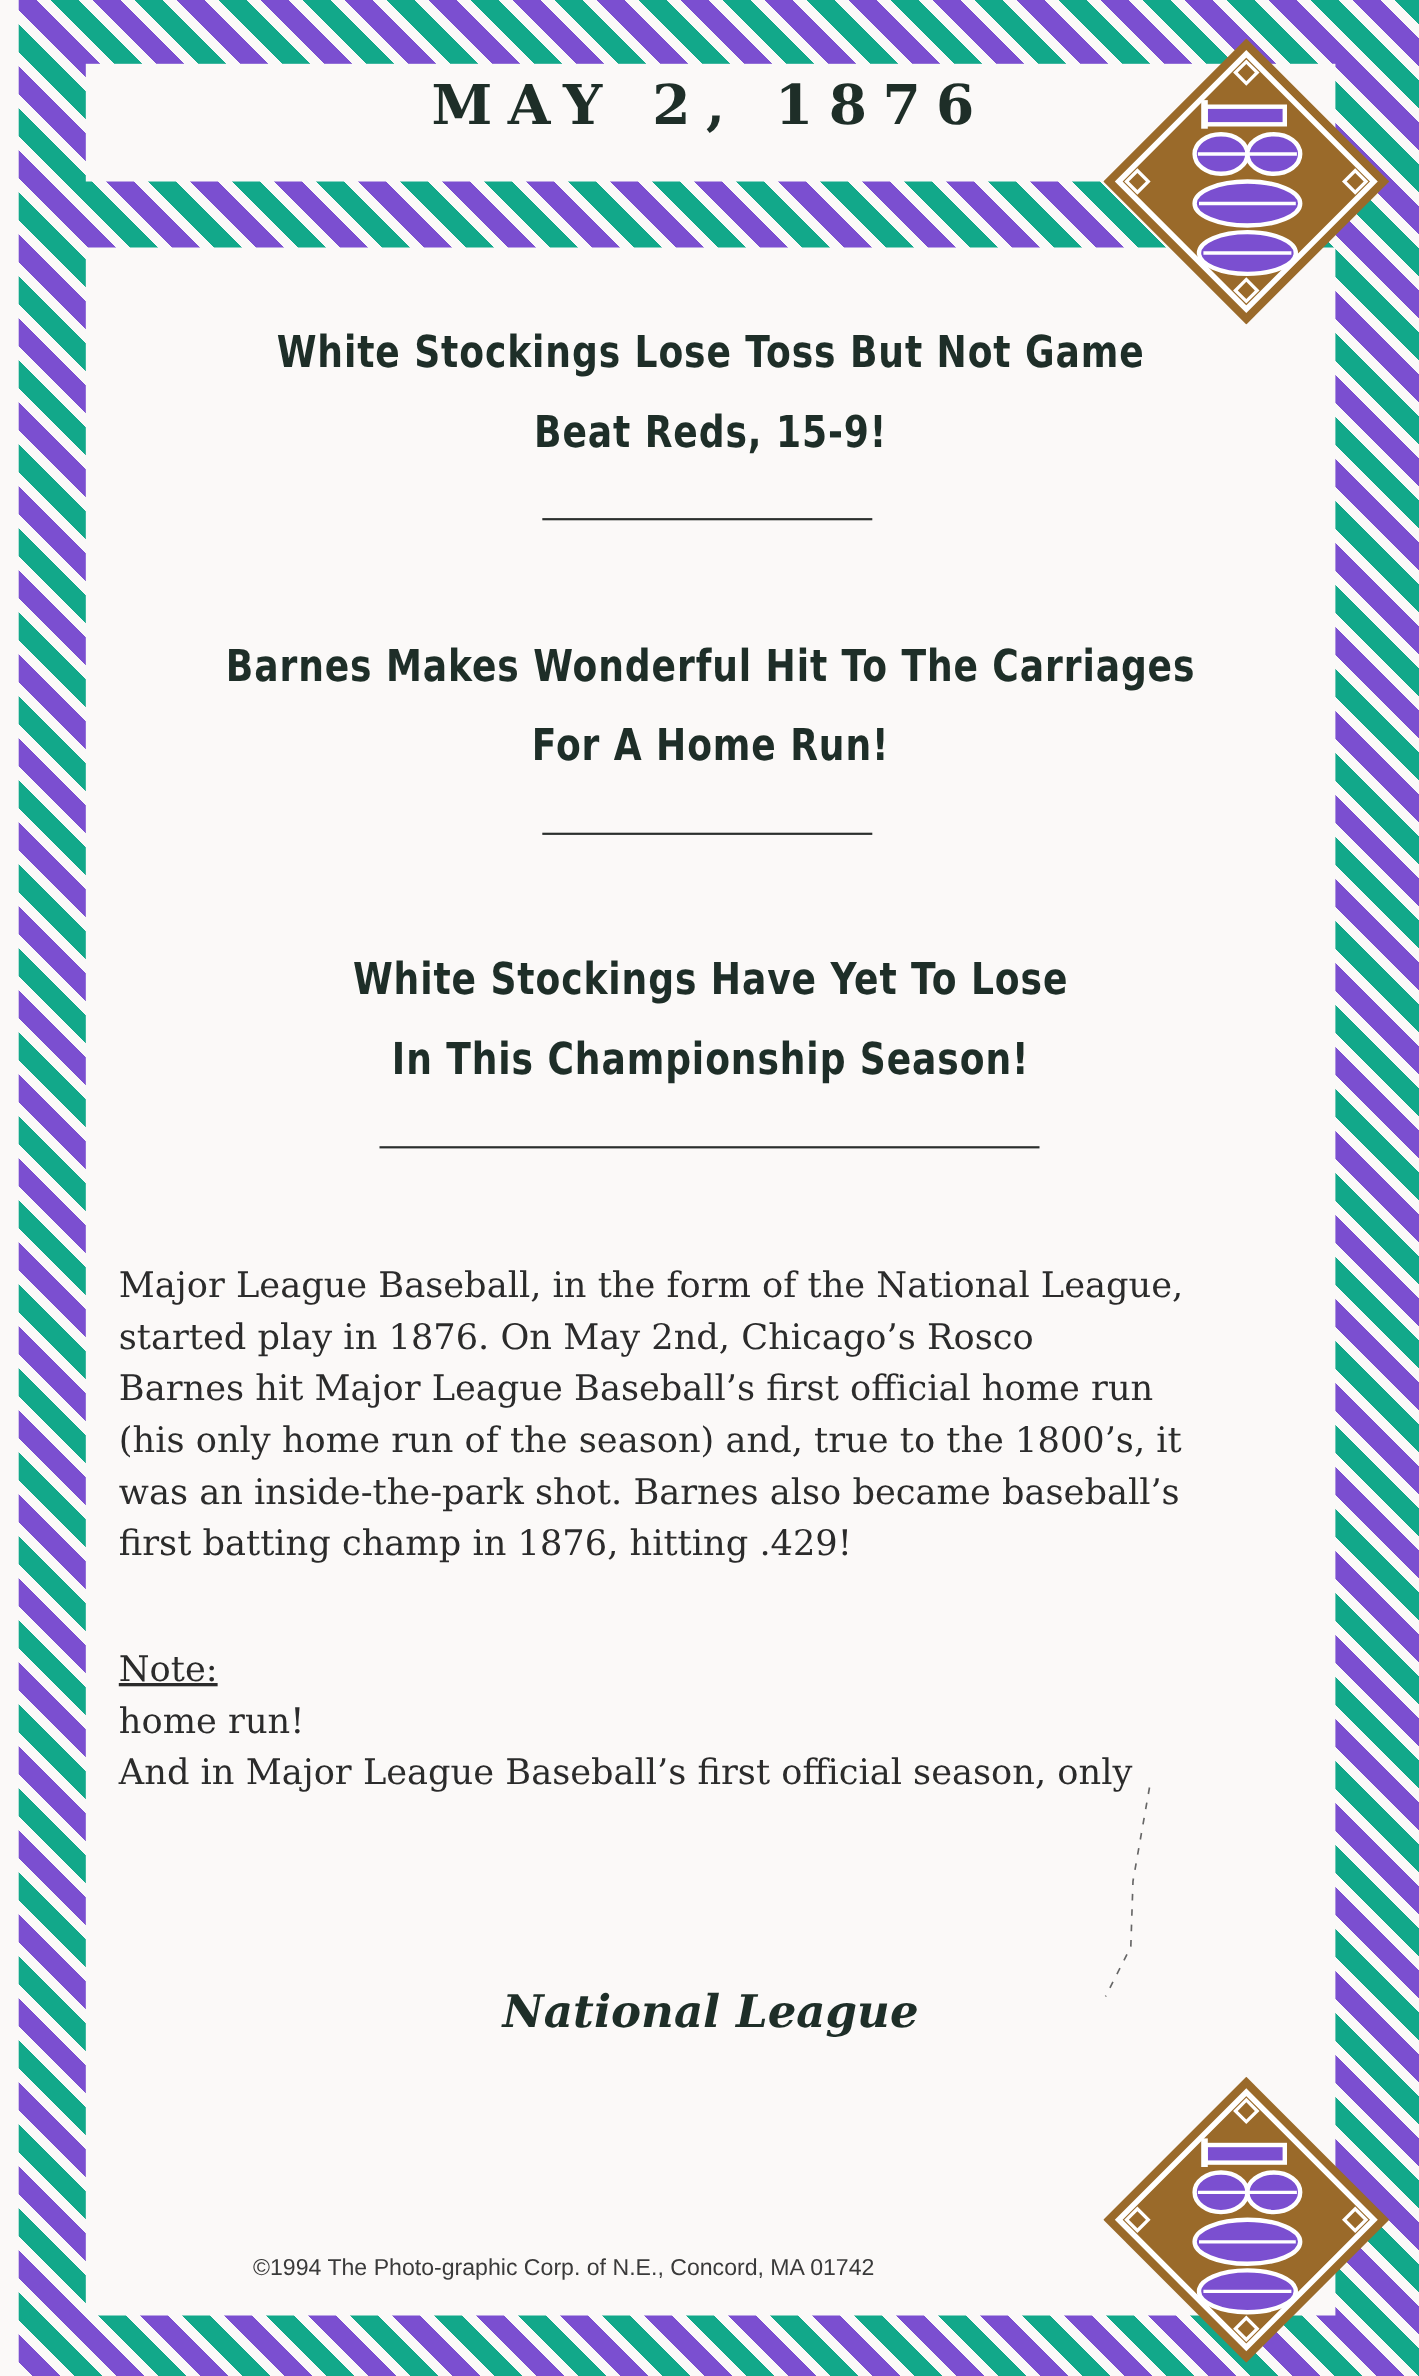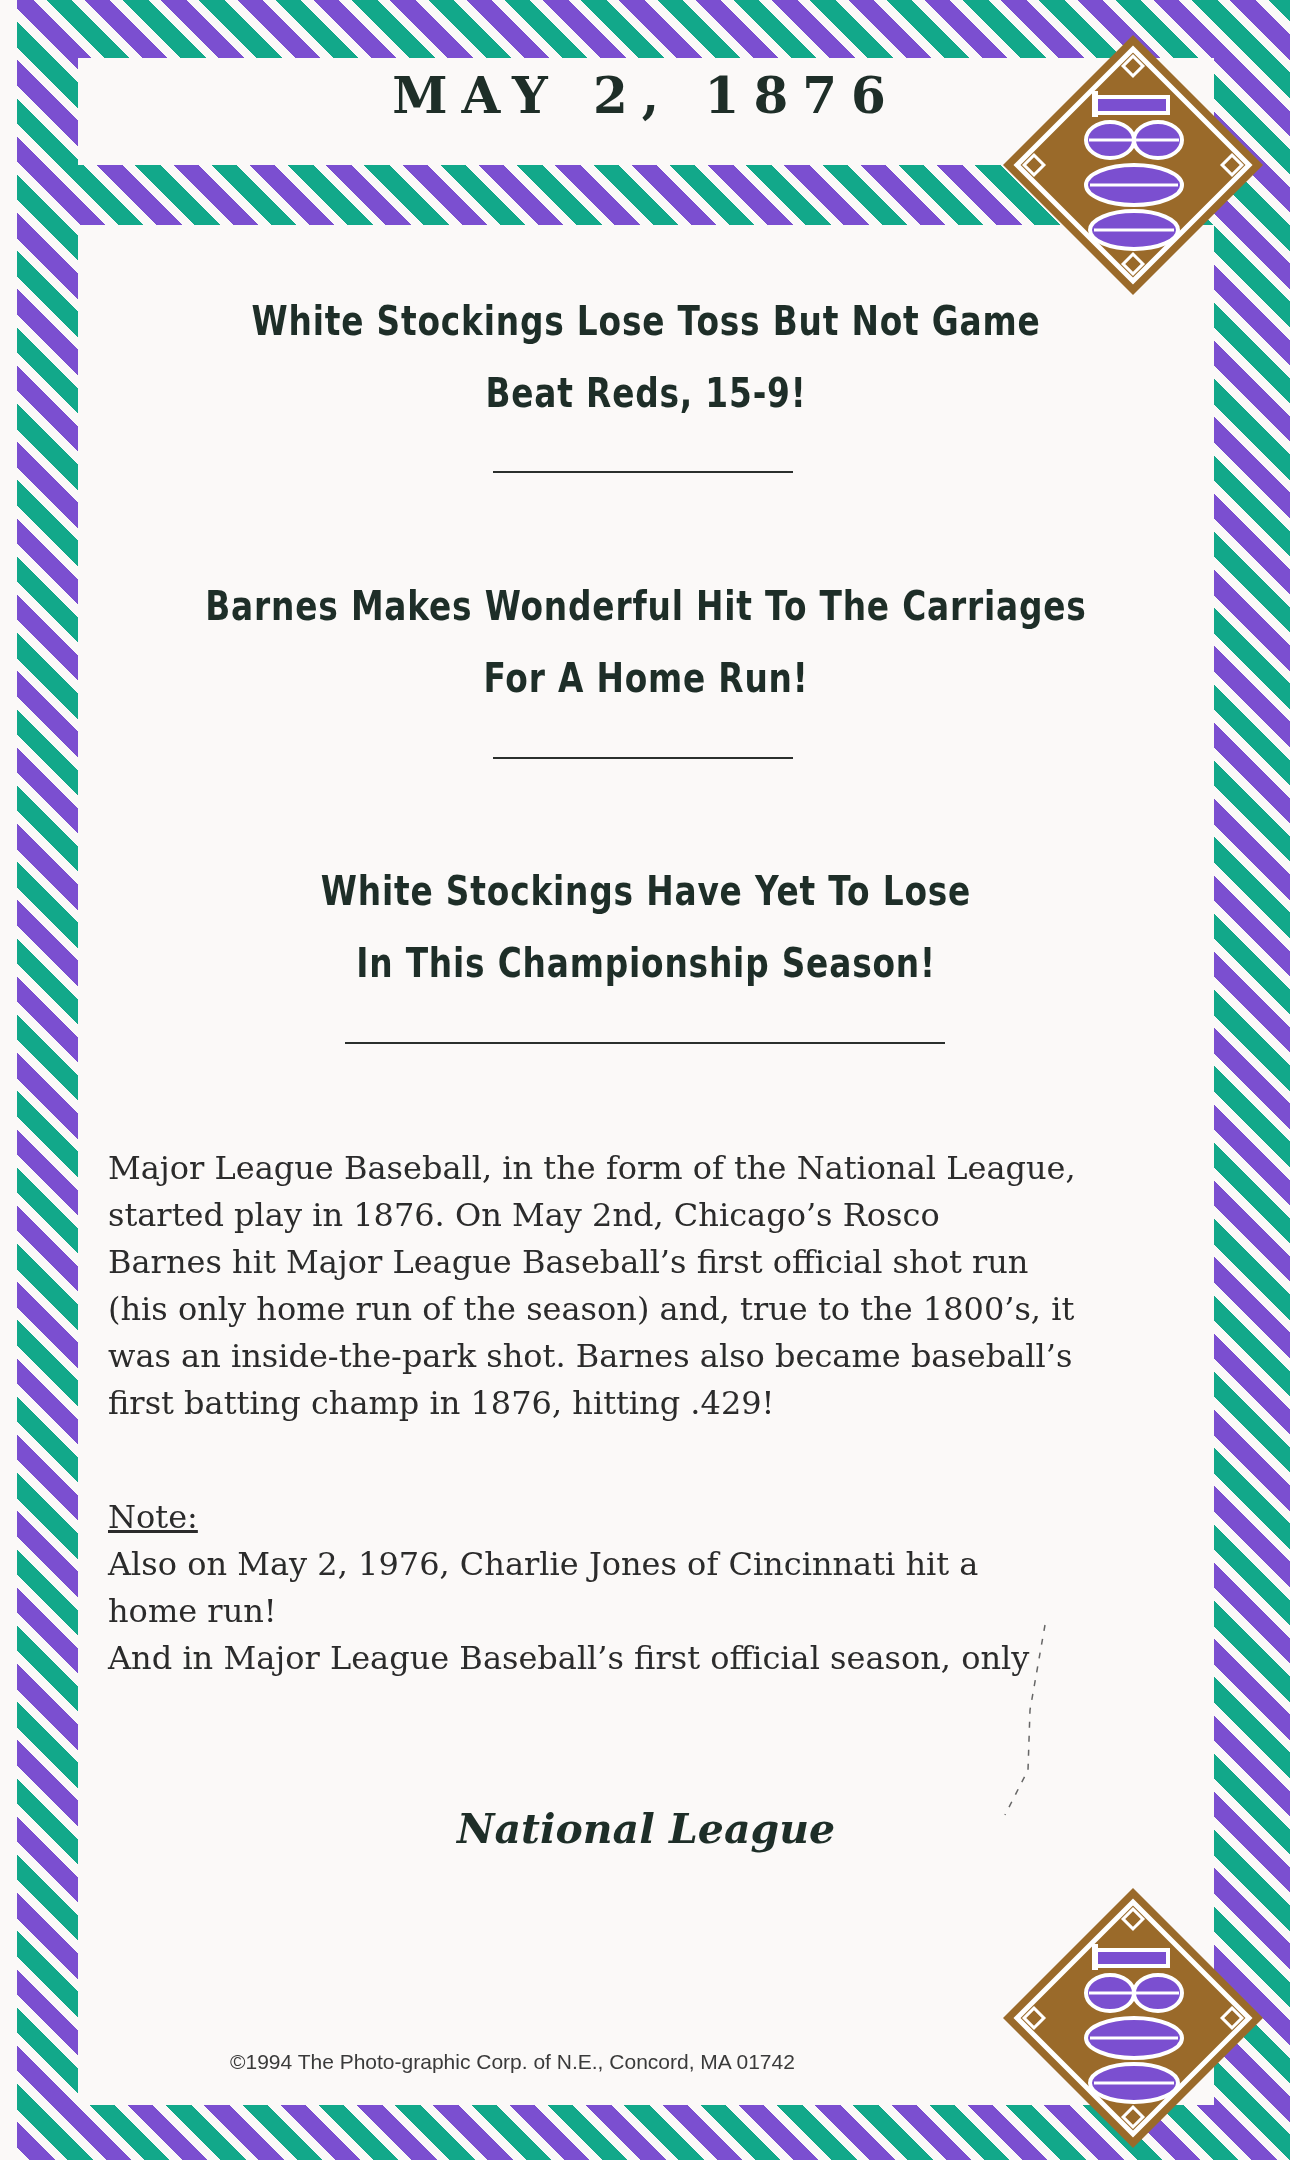--- a/index.html
+++ b/index.html
@@ -56,29 +56,28 @@
 
   <div class="headline" style="top:630px;">
     <div>White Stockings Have Yet To Lose</div>
     <div>In This Championship Season!</div>
   </div>
   <div class="rule" style="left:267px; width:600px; top:817px;"></div>
 
   <div class="body" style="top:920px;">
     <p>Major League Baseball, in the form of the National League,</p>
     <p>started play in 1876.  On May 2nd, Chicago’s Rosco</p>
-    <p>Barnes hit Major League Baseball’s first official shot run</p>
+    <p>Barnes hit Major League Baseball’s first official home run</p>
     <p>(his only home run of the season) and, true to the 1800’s, it</p>
     <p>was an inside-the-park shot.  Barnes also became baseball’s</p>
     <p>first batting champ in 1876, hitting .429!</p>
   </div>
 
   <div class="body" style="top:1253px;margin-top:16px;">
     <p><span class="note-label">Note:</span></p>
-    <p>Also on May 2, 1976, Charlie Jones of Cincinnati hit a</p>
     <p>home run!</p>
     <p>And in Major League Baseball’s first official season, only</p>
   </div>
 
   <div class="signature">National League</div>
   <div class="copyright">©1994 The Photo-graphic Corp. of N.E., Concord, MA 01742</div>
 </div>
 
 <svg class="scratch" viewBox="0 0 60 200">
   <path d="M45 5 L30 90 L28 150 L5 195" stroke="#666" stroke-width="1.5" fill="none" stroke-dasharray="6 8"></path>

